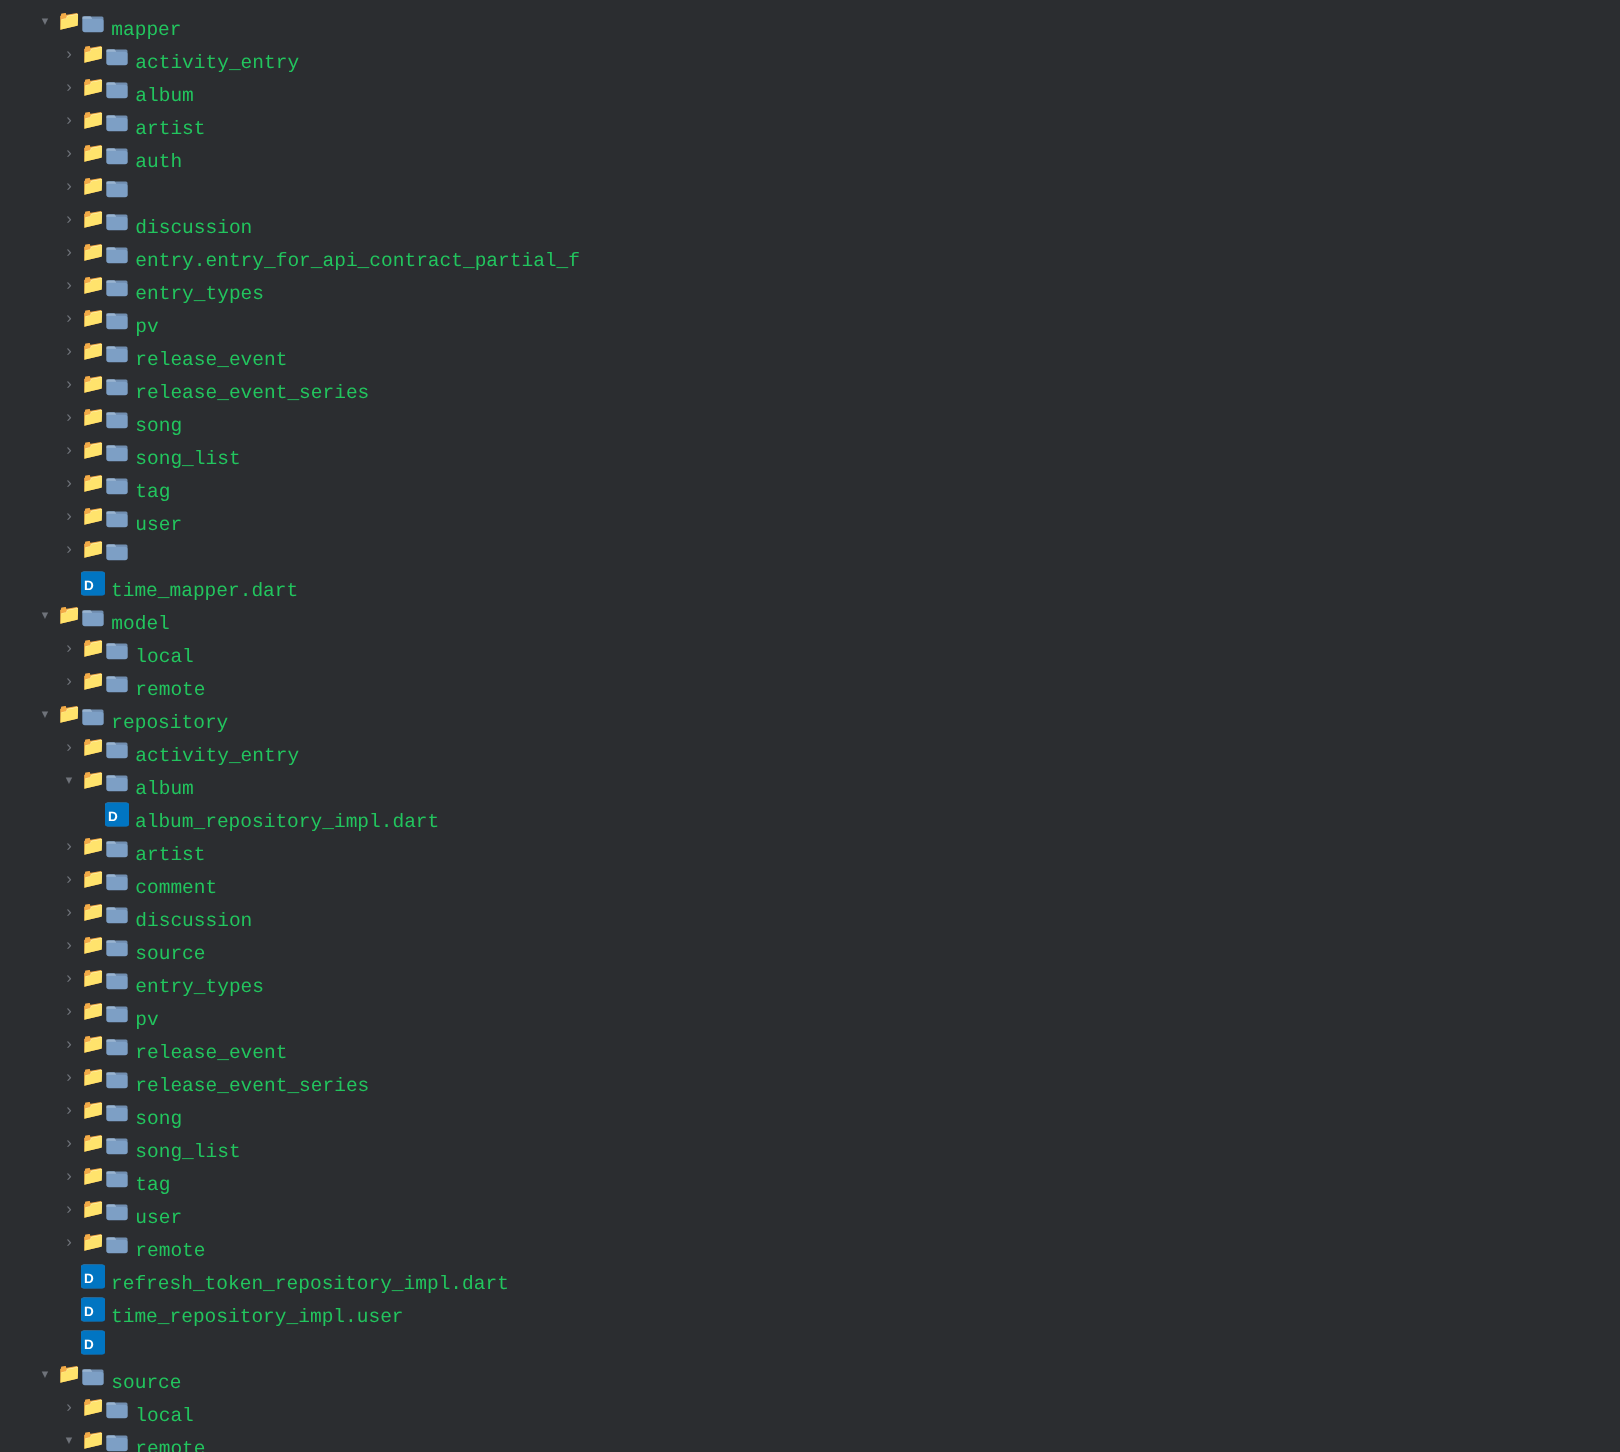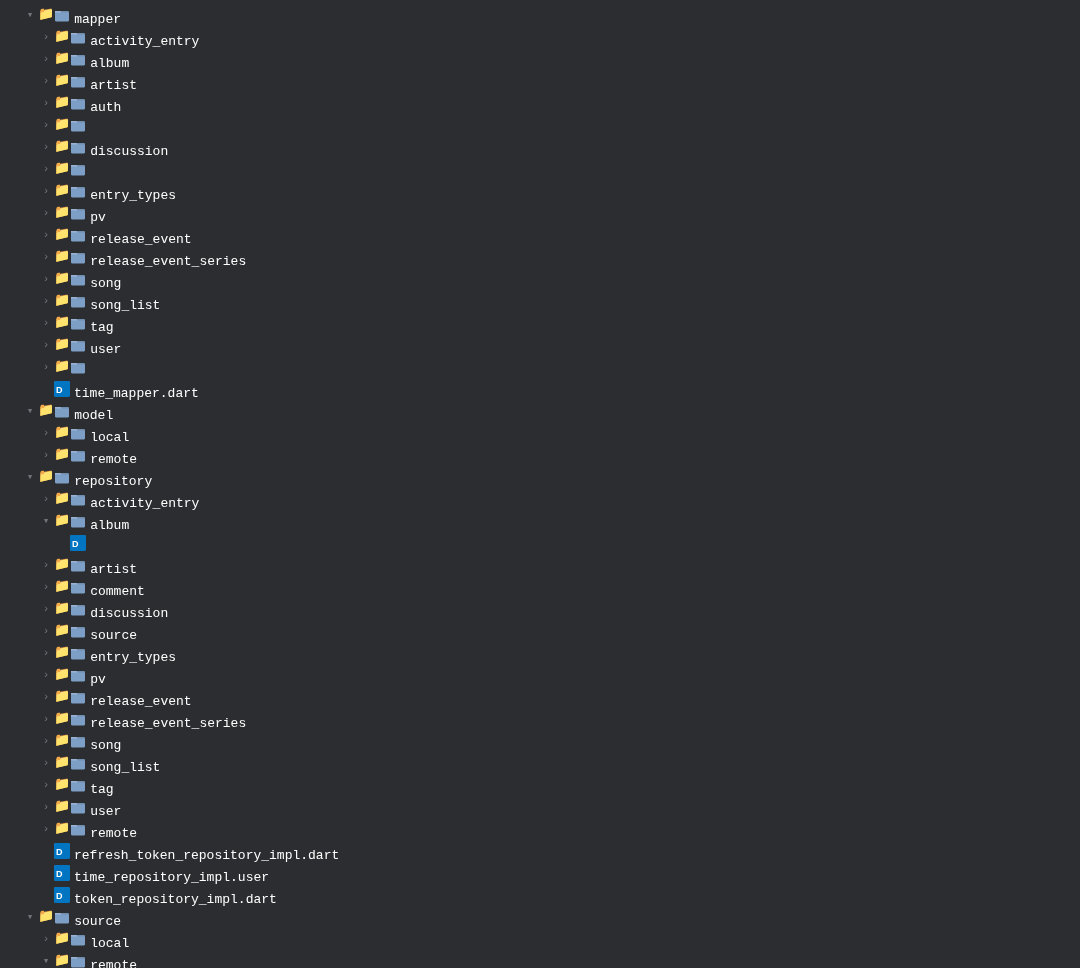--- a/index.html
+++ b/index.html
@@ -23,21 +23,21 @@
       cursor: pointer;
       user-select: none;
     }
     .folder-icon {
       display: inline-flex;
       align-items: center;
       margin-right: 4px;
       font-size: 13px;
     }
     .item-label {
-      color: #ffffff;
+      color: #22c55e;
       margin-top: 10px;
     }
 
     
     .folder-icon::before { content: '📁'; font-size: 13px; }
     .dart-icon {
       display: inline-flex;
       align-items: center;
       justify-content: center;
       width: 16px;
@@ -141,20 +141,21 @@
     <div class="tree-item">
       <span style="display: inline-block; width: 38px; flex-shrink: 0;"></span>
       <span style="display: inline-flex; align-items: center; justify-content: center; width: 16px; flex-shrink: 0; color: rgb(111, 115, 122); font-size: 11px;">›</span>
       <span class="folder-icon">
         <svg width="16" height="16" viewBox="0 0 16 16" fill="none" xmlns="http://www.w3.org/2000/svg">
     <rect x="1" y="4" width="14" height="10" rx="1" fill="#7d9fc5" opacity="0.85"></rect>
     <path d="M1 5.5C1 4.67 1.67 4 2.5 4H6L7.5 5.5H13.5C14.33 5.5 15 6.17 15 7V13C15 13.83 14.33 14.5 13.5 14.5H2.5C1.67 14.5 1 13.83 1 13V5.5Z" fill="#7d9fc5"></path>
     <path d="M1 4H6.5L7.5 5.5H1V4Z" fill="#9ab4d0"></path>
   </svg>
       </span>
+      <span class="item-label">entry.entry_for_api_contract_partial_f</span>
     </div>
     <div class="tree-item">
       <span style="display: inline-block; width: 38px; flex-shrink: 0;"></span>
       <span style="display: inline-flex; align-items: center; justify-content: center; width: 16px; flex-shrink: 0; color: rgb(111, 115, 122); font-size: 11px;">›</span>
       <span class="folder-icon">
         <svg width="16" height="16" viewBox="0 0 16 16" fill="none" xmlns="http://www.w3.org/2000/svg">
     <rect x="1" y="4" width="14" height="10" rx="1" fill="#7d9fc5" opacity="0.85"></rect>
     <path d="M1 5.5C1 4.67 1.67 4 2.5 4H6L7.5 5.5H13.5C14.33 5.5 15 6.17 15 7V13C15 13.83 14.33 14.5 13.5 14.5H2.5C1.67 14.5 1 13.83 1 13V5.5Z" fill="#7d9fc5"></path>
     <path d="M1 4H6.5L7.5 5.5H1V4Z" fill="#9ab4d0"></path>
   </svg>
@@ -341,20 +342,21 @@
     </div>
     <div class="tree-item">
       <span style="display: inline-block; width: 54px; flex-shrink: 0;"></span>
       <span style="display: inline-flex; align-items: center; justify-content: center; width: 16px; flex-shrink: 0; color: rgb(111, 115, 122); font-size: 11px; visibility: hidden;">›</span>
       <span class="dart-icon">
         <svg width="16" height="16" viewBox="0 0 16 16" xmlns="http://www.w3.org/2000/svg">
     <rect width="16" height="16" rx="2" fill="#0175c2"></rect>
     <text x="2" y="12" font-size="9" font-weight="bold" fill="white" font-family="sans-serif">D</text>
   </svg>
       </span>
+      <span class="item-label">album_repository_impl.dart</span>
     </div>
     <div class="tree-item">
       <span style="display: inline-block; width: 38px; flex-shrink: 0;"></span>
       <span style="display: inline-flex; align-items: center; justify-content: center; width: 16px; flex-shrink: 0; color: rgb(111, 115, 122); font-size: 11px;">›</span>
       <span class="folder-icon">
         <svg width="16" height="16" viewBox="0 0 16 16" fill="none" xmlns="http://www.w3.org/2000/svg">
     <rect x="1" y="4" width="14" height="10" rx="1" fill="#7d9fc5" opacity="0.85"></rect>
     <path d="M1 5.5C1 4.67 1.67 4 2.5 4H6L7.5 5.5H13.5C14.33 5.5 15 6.17 15 7V13C15 13.83 14.33 14.5 13.5 14.5H2.5C1.67 14.5 1 13.83 1 13V5.5Z" fill="#7d9fc5"></path>
     <path d="M1 4H6.5L7.5 5.5H1V4Z" fill="#9ab4d0"></path>
   </svg>
@@ -529,21 +531,20 @@
     </div>
     <div class="tree-item">
       <span style="display: inline-block; width: 38px; flex-shrink: 0;"></span>
       <span style="display: inline-flex; align-items: center; justify-content: center; width: 16px; flex-shrink: 0; color: rgb(111, 115, 122); font-size: 11px; visibility: hidden;">›</span>
       <span class="dart-icon">
         <svg width="16" height="16" viewBox="0 0 16 16" xmlns="http://www.w3.org/2000/svg">
     <rect width="16" height="16" rx="2" fill="#0175c2"></rect>
     <text x="2" y="12" font-size="9" font-weight="bold" fill="white" font-family="sans-serif">D</text>
   </svg>
       </span>
-      <span class="item-label">token_repository_impl.dart</span>
     </div>
     <div class="tree-item">
       <span style="display: inline-block; width: 22px; flex-shrink: 0;"></span>
       <span style="display: inline-flex; align-items: center; justify-content: center; width: 16px; flex-shrink: 0; color: rgb(111, 115, 122); font-size: 11px;">▾</span>
       <span class="folder-icon">
         <svg width="16" height="16" viewBox="0 0 16 16" fill="none" xmlns="http://www.w3.org/2000/svg">
     <rect x="1" y="4" width="14" height="10" rx="1" fill="#7d9fc5" opacity="0.85"></rect>
     <path d="M1 5.5C1 4.67 1.67 4 2.5 4H6L7.5 5.5H13.5C14.33 5.5 15 6.17 15 7V13C15 13.83 14.33 14.5 13.5 14.5H2.5C1.67 14.5 1 13.83 1 13V5.5Z" fill="#7d9fc5"></path>
     <path d="M1 4H6.5L7.5 5.5H1V4Z" fill="#9ab4d0"></path>
   </svg>

